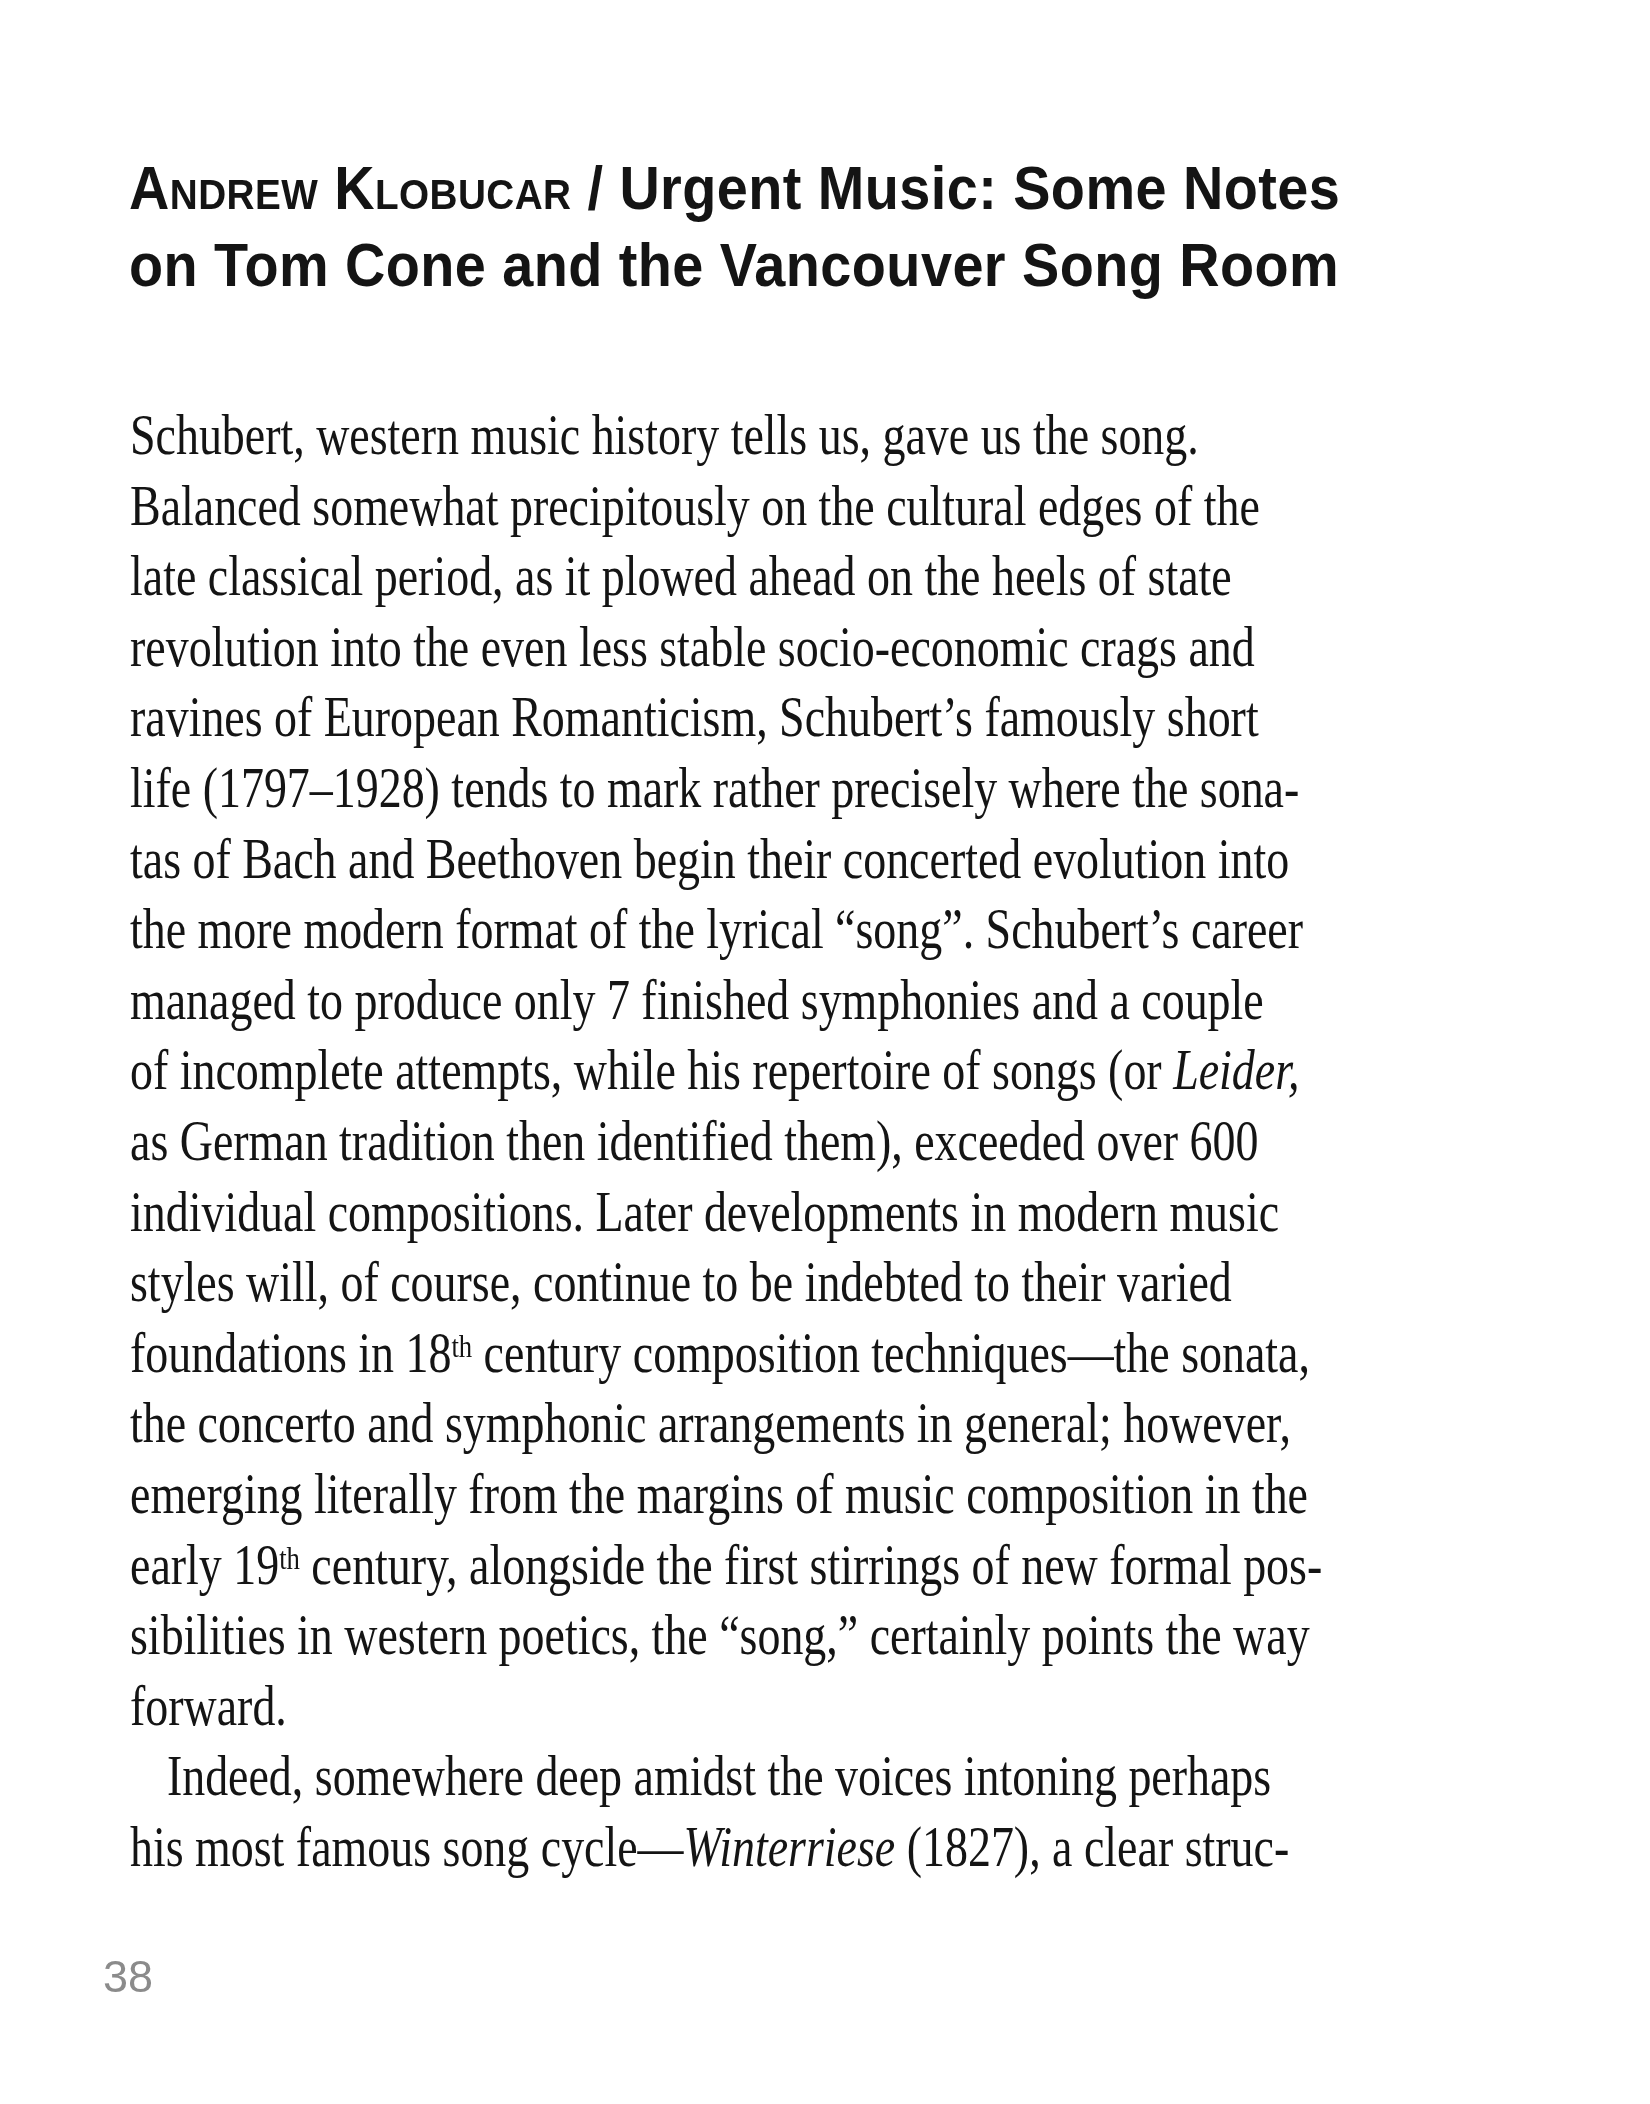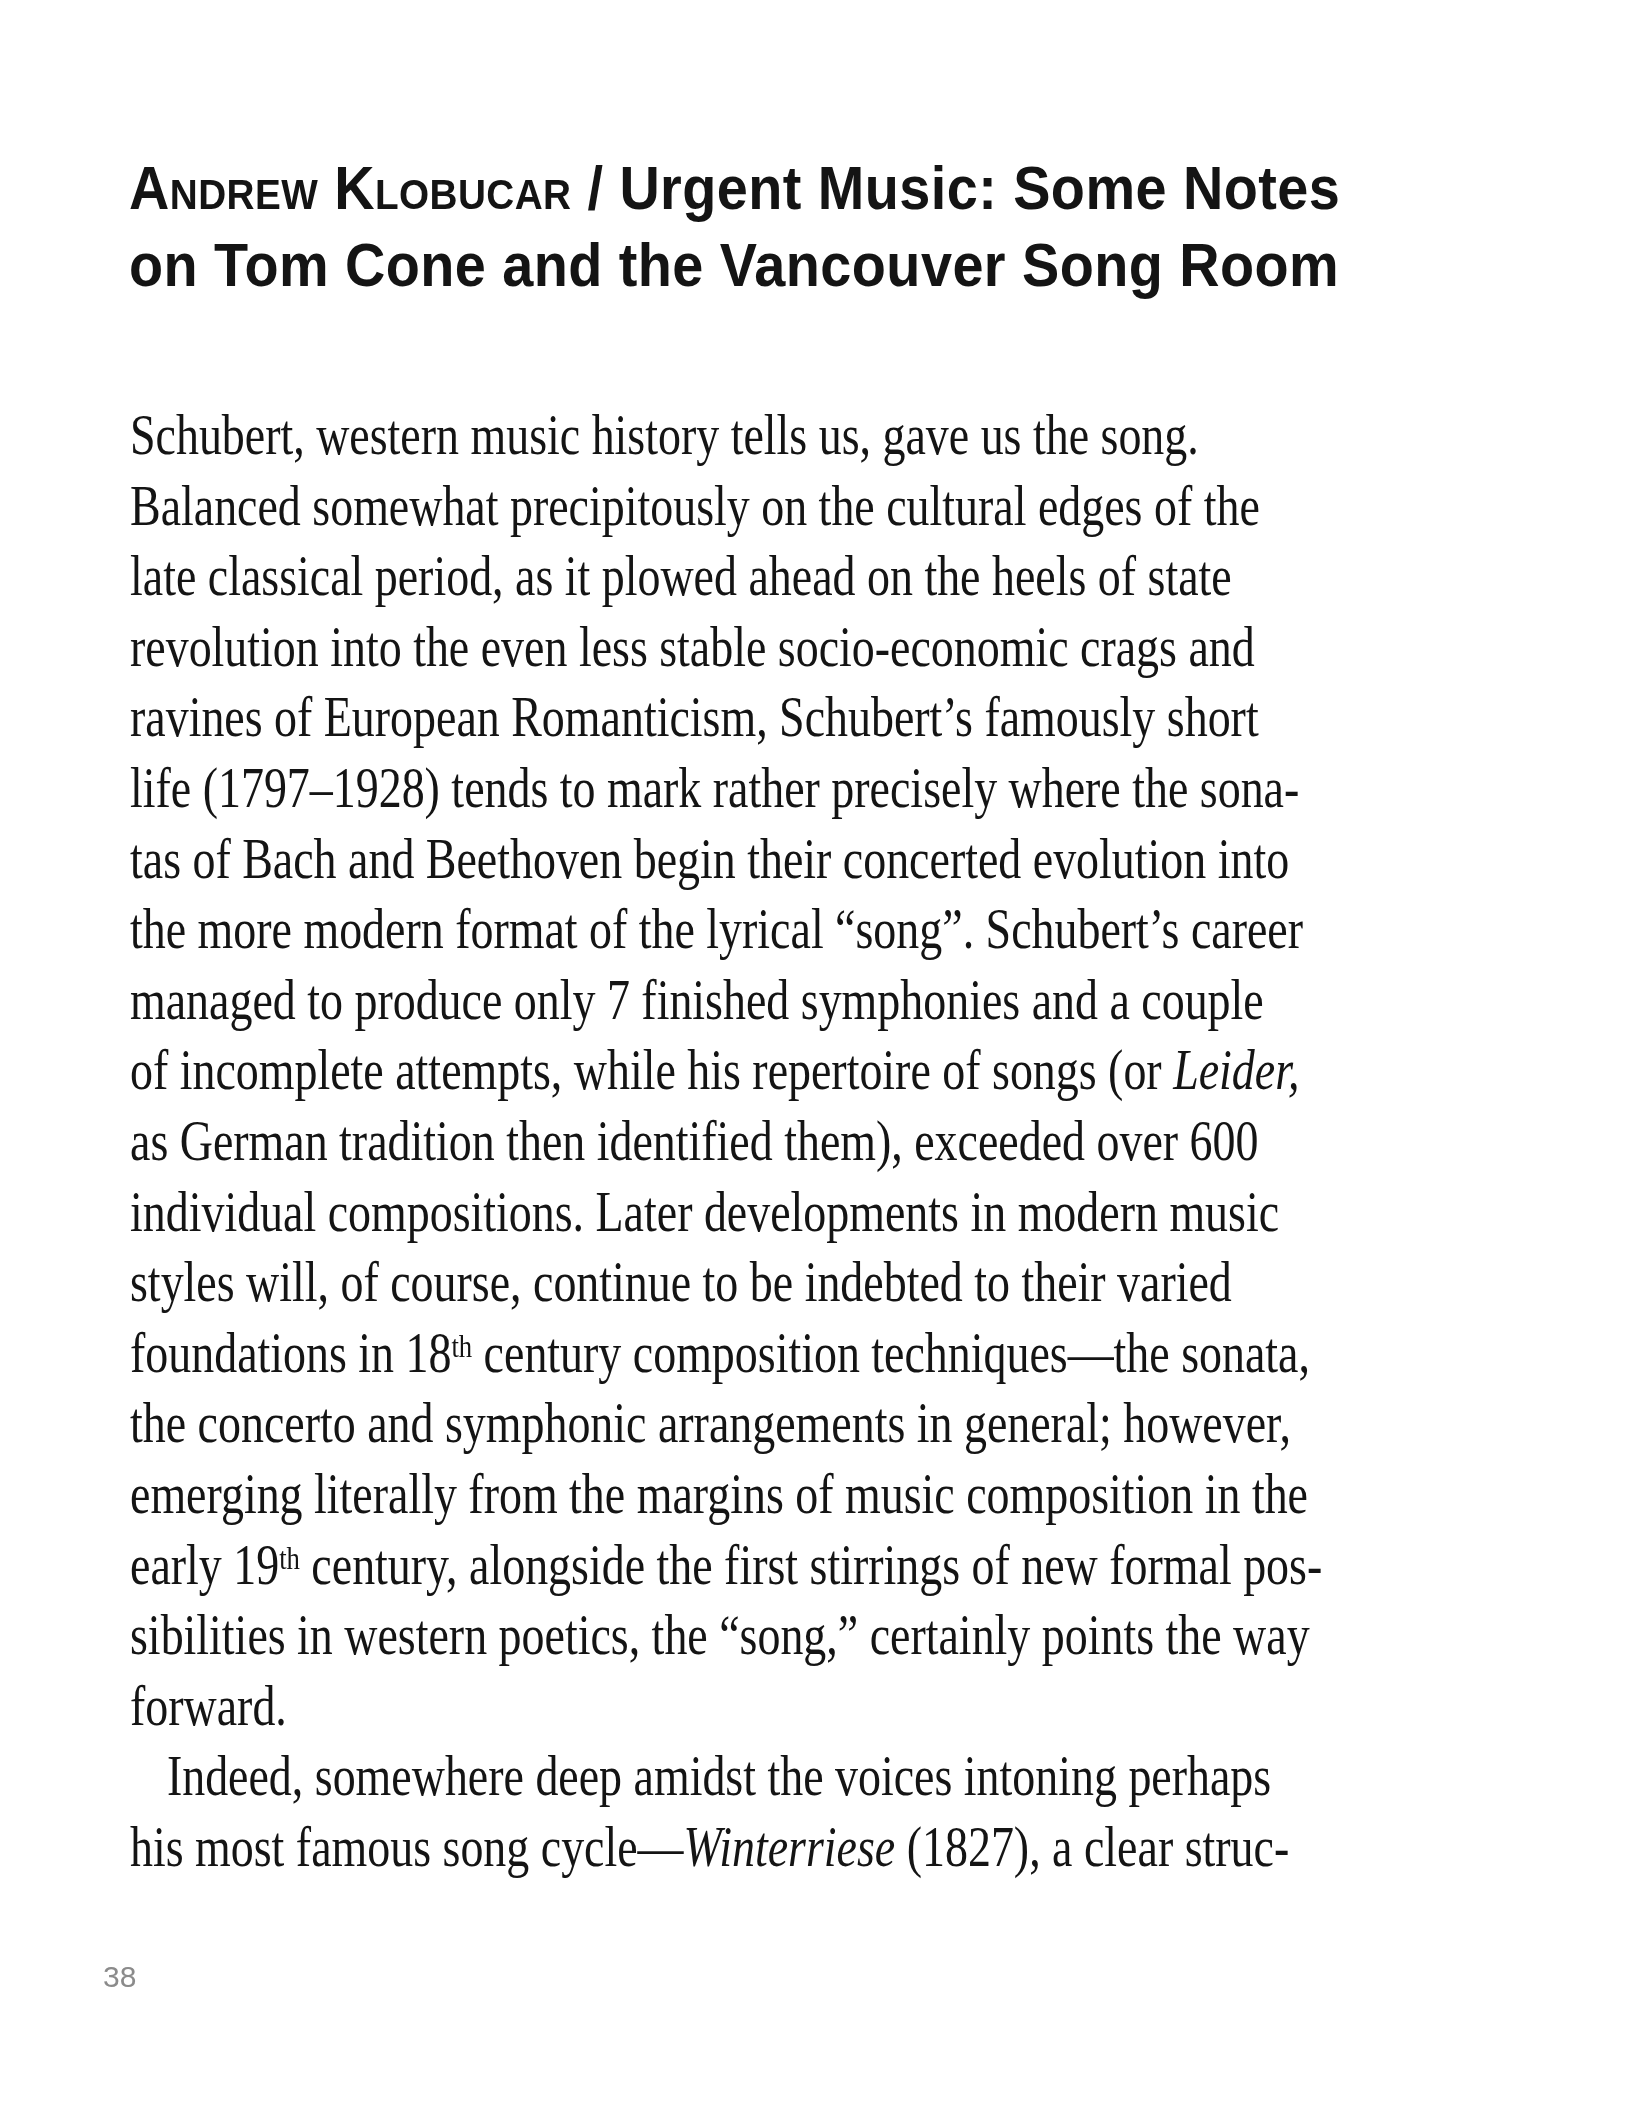--- a/index.html
+++ b/index.html
@@ -52,21 +52,21 @@
   .sup {
     font-size: 0.58em;
     vertical-align: 0.45em;
     line-height: 0;
   }
   .page-number {
     position: absolute;
     left: 103px;
     top: 1955px;
     font-family: "Liberation Sans", sans-serif;
-    font-size: 30px;
+    font-size: 45px;
     line-height: 44px;
     color: var(--page_number, #8b8b8b);
   }
 </style>
 </head>
 <body>
 
 <div class="page">
   <div class="title">
       <div class="line"><span class="smallcaps">Andrew Klobucar</span><span> / Urgent Music: Some Notes</span></div>

